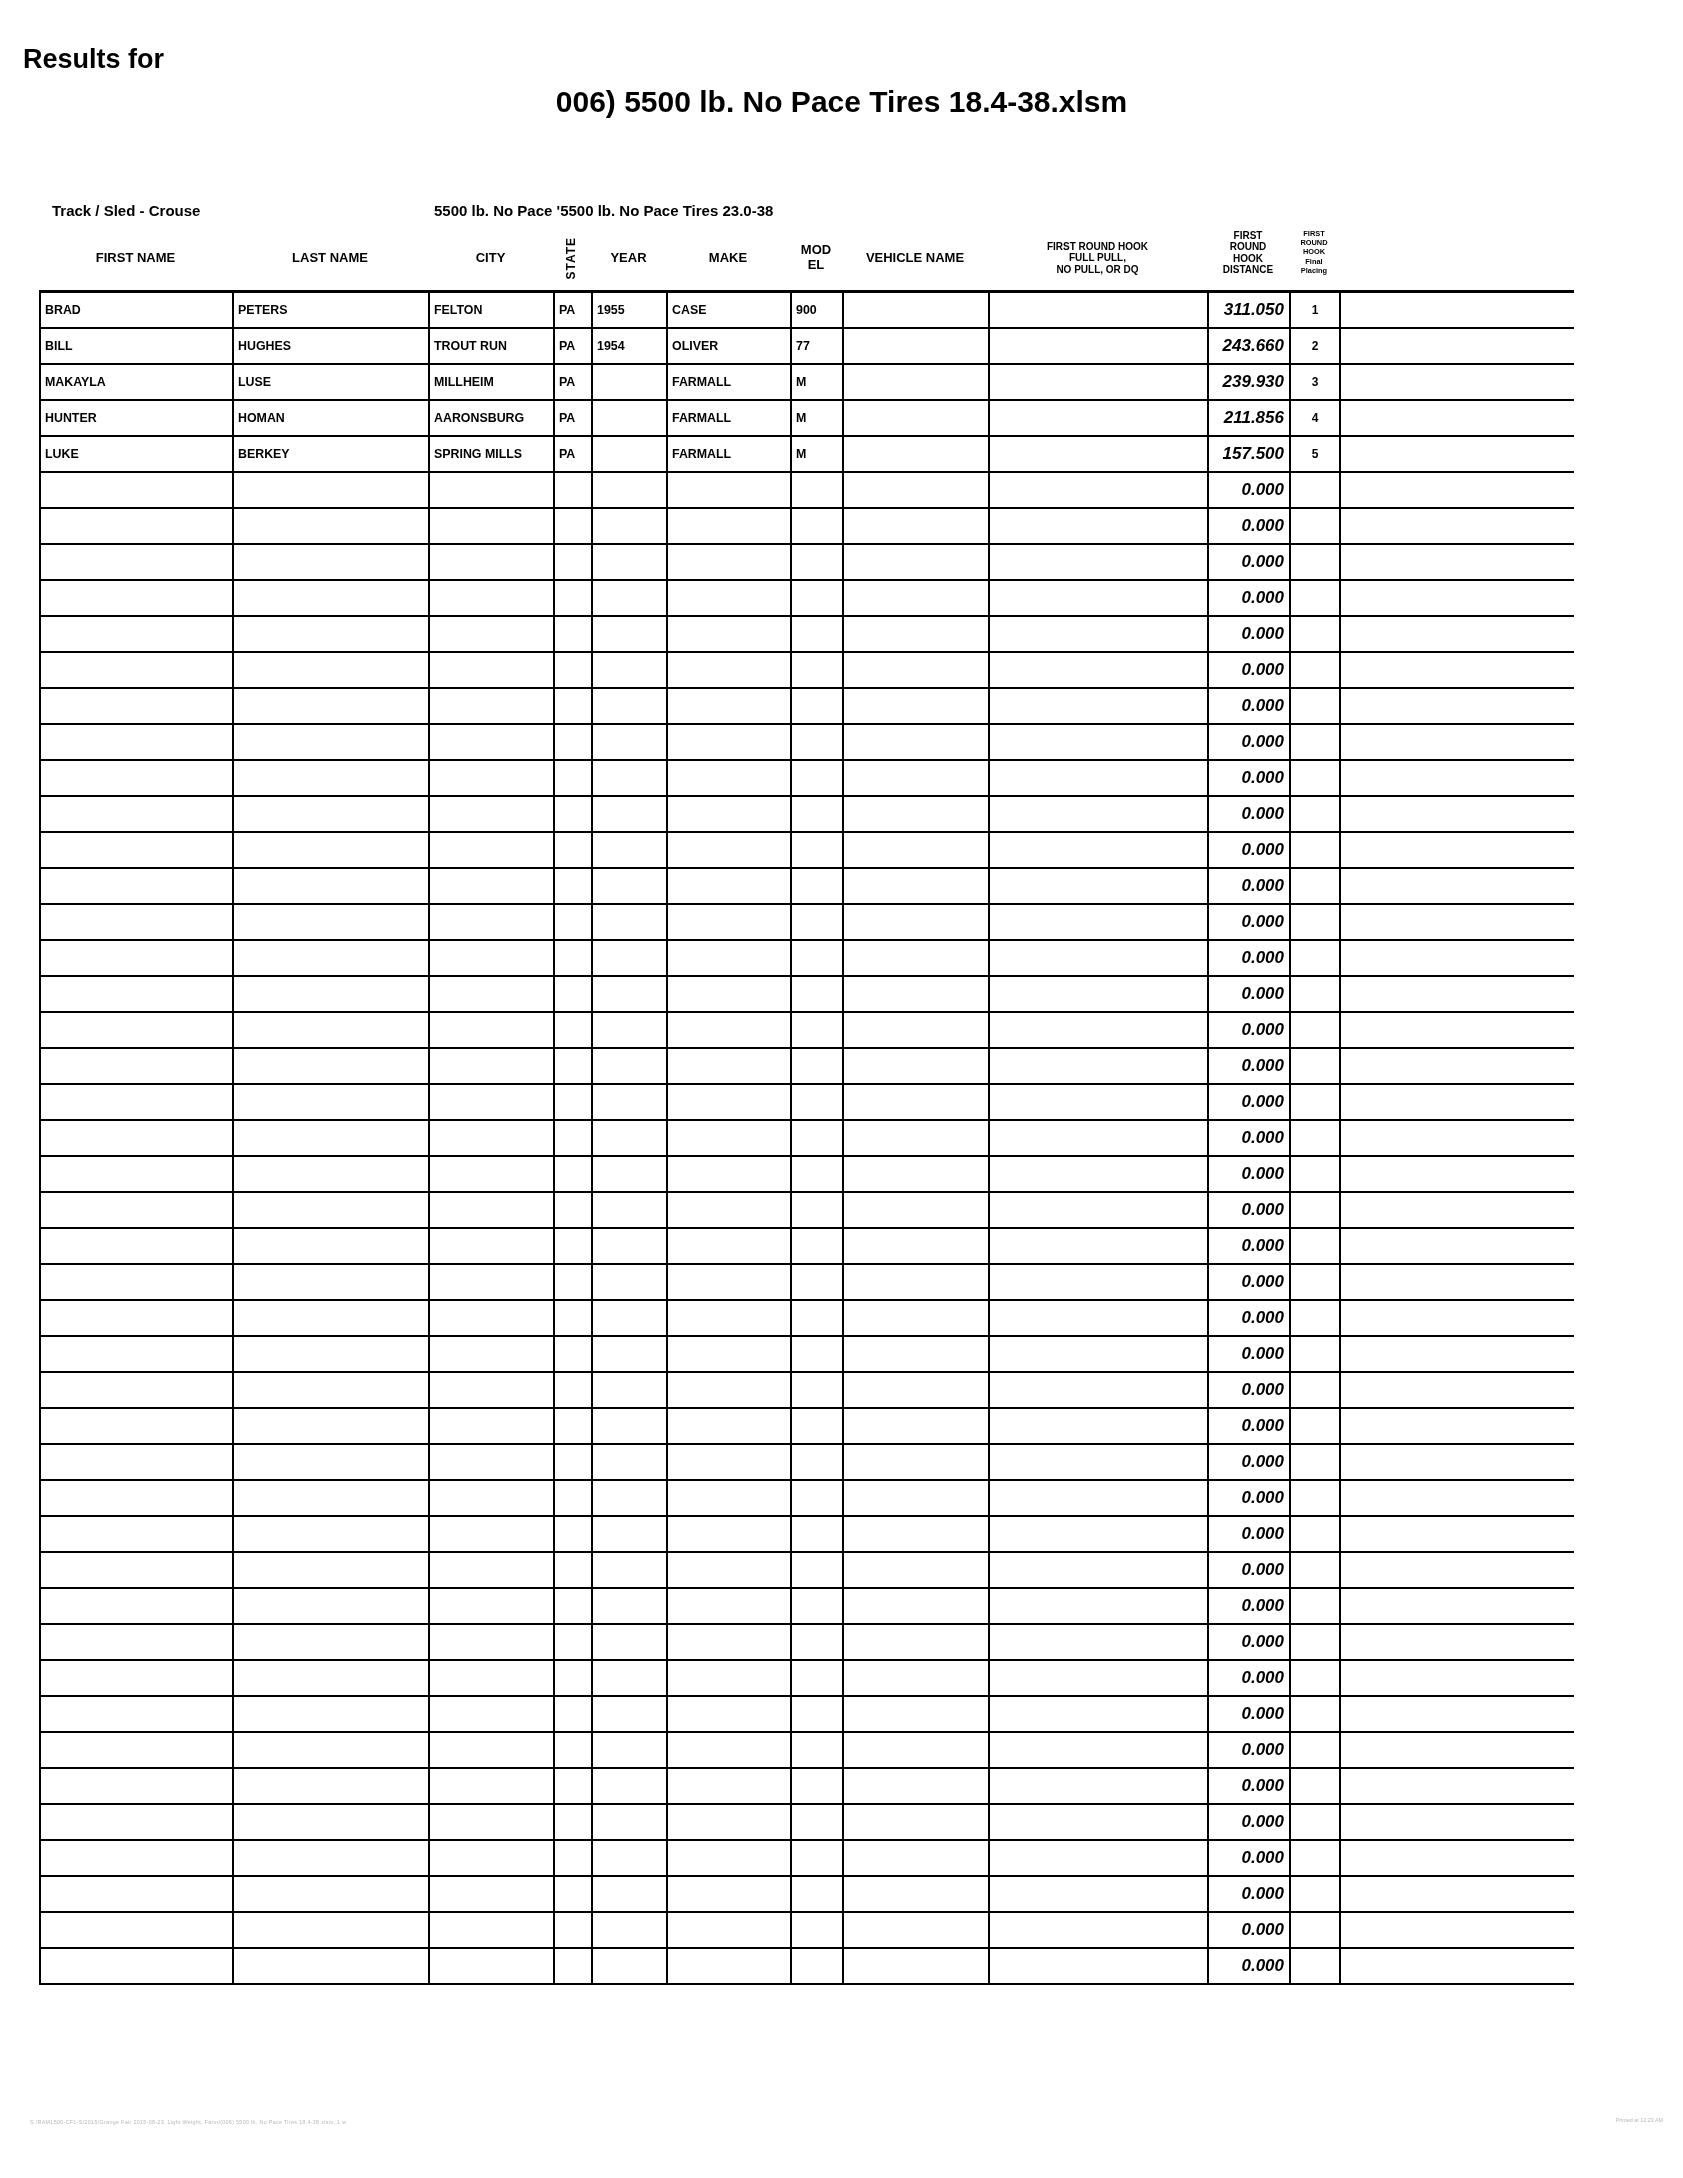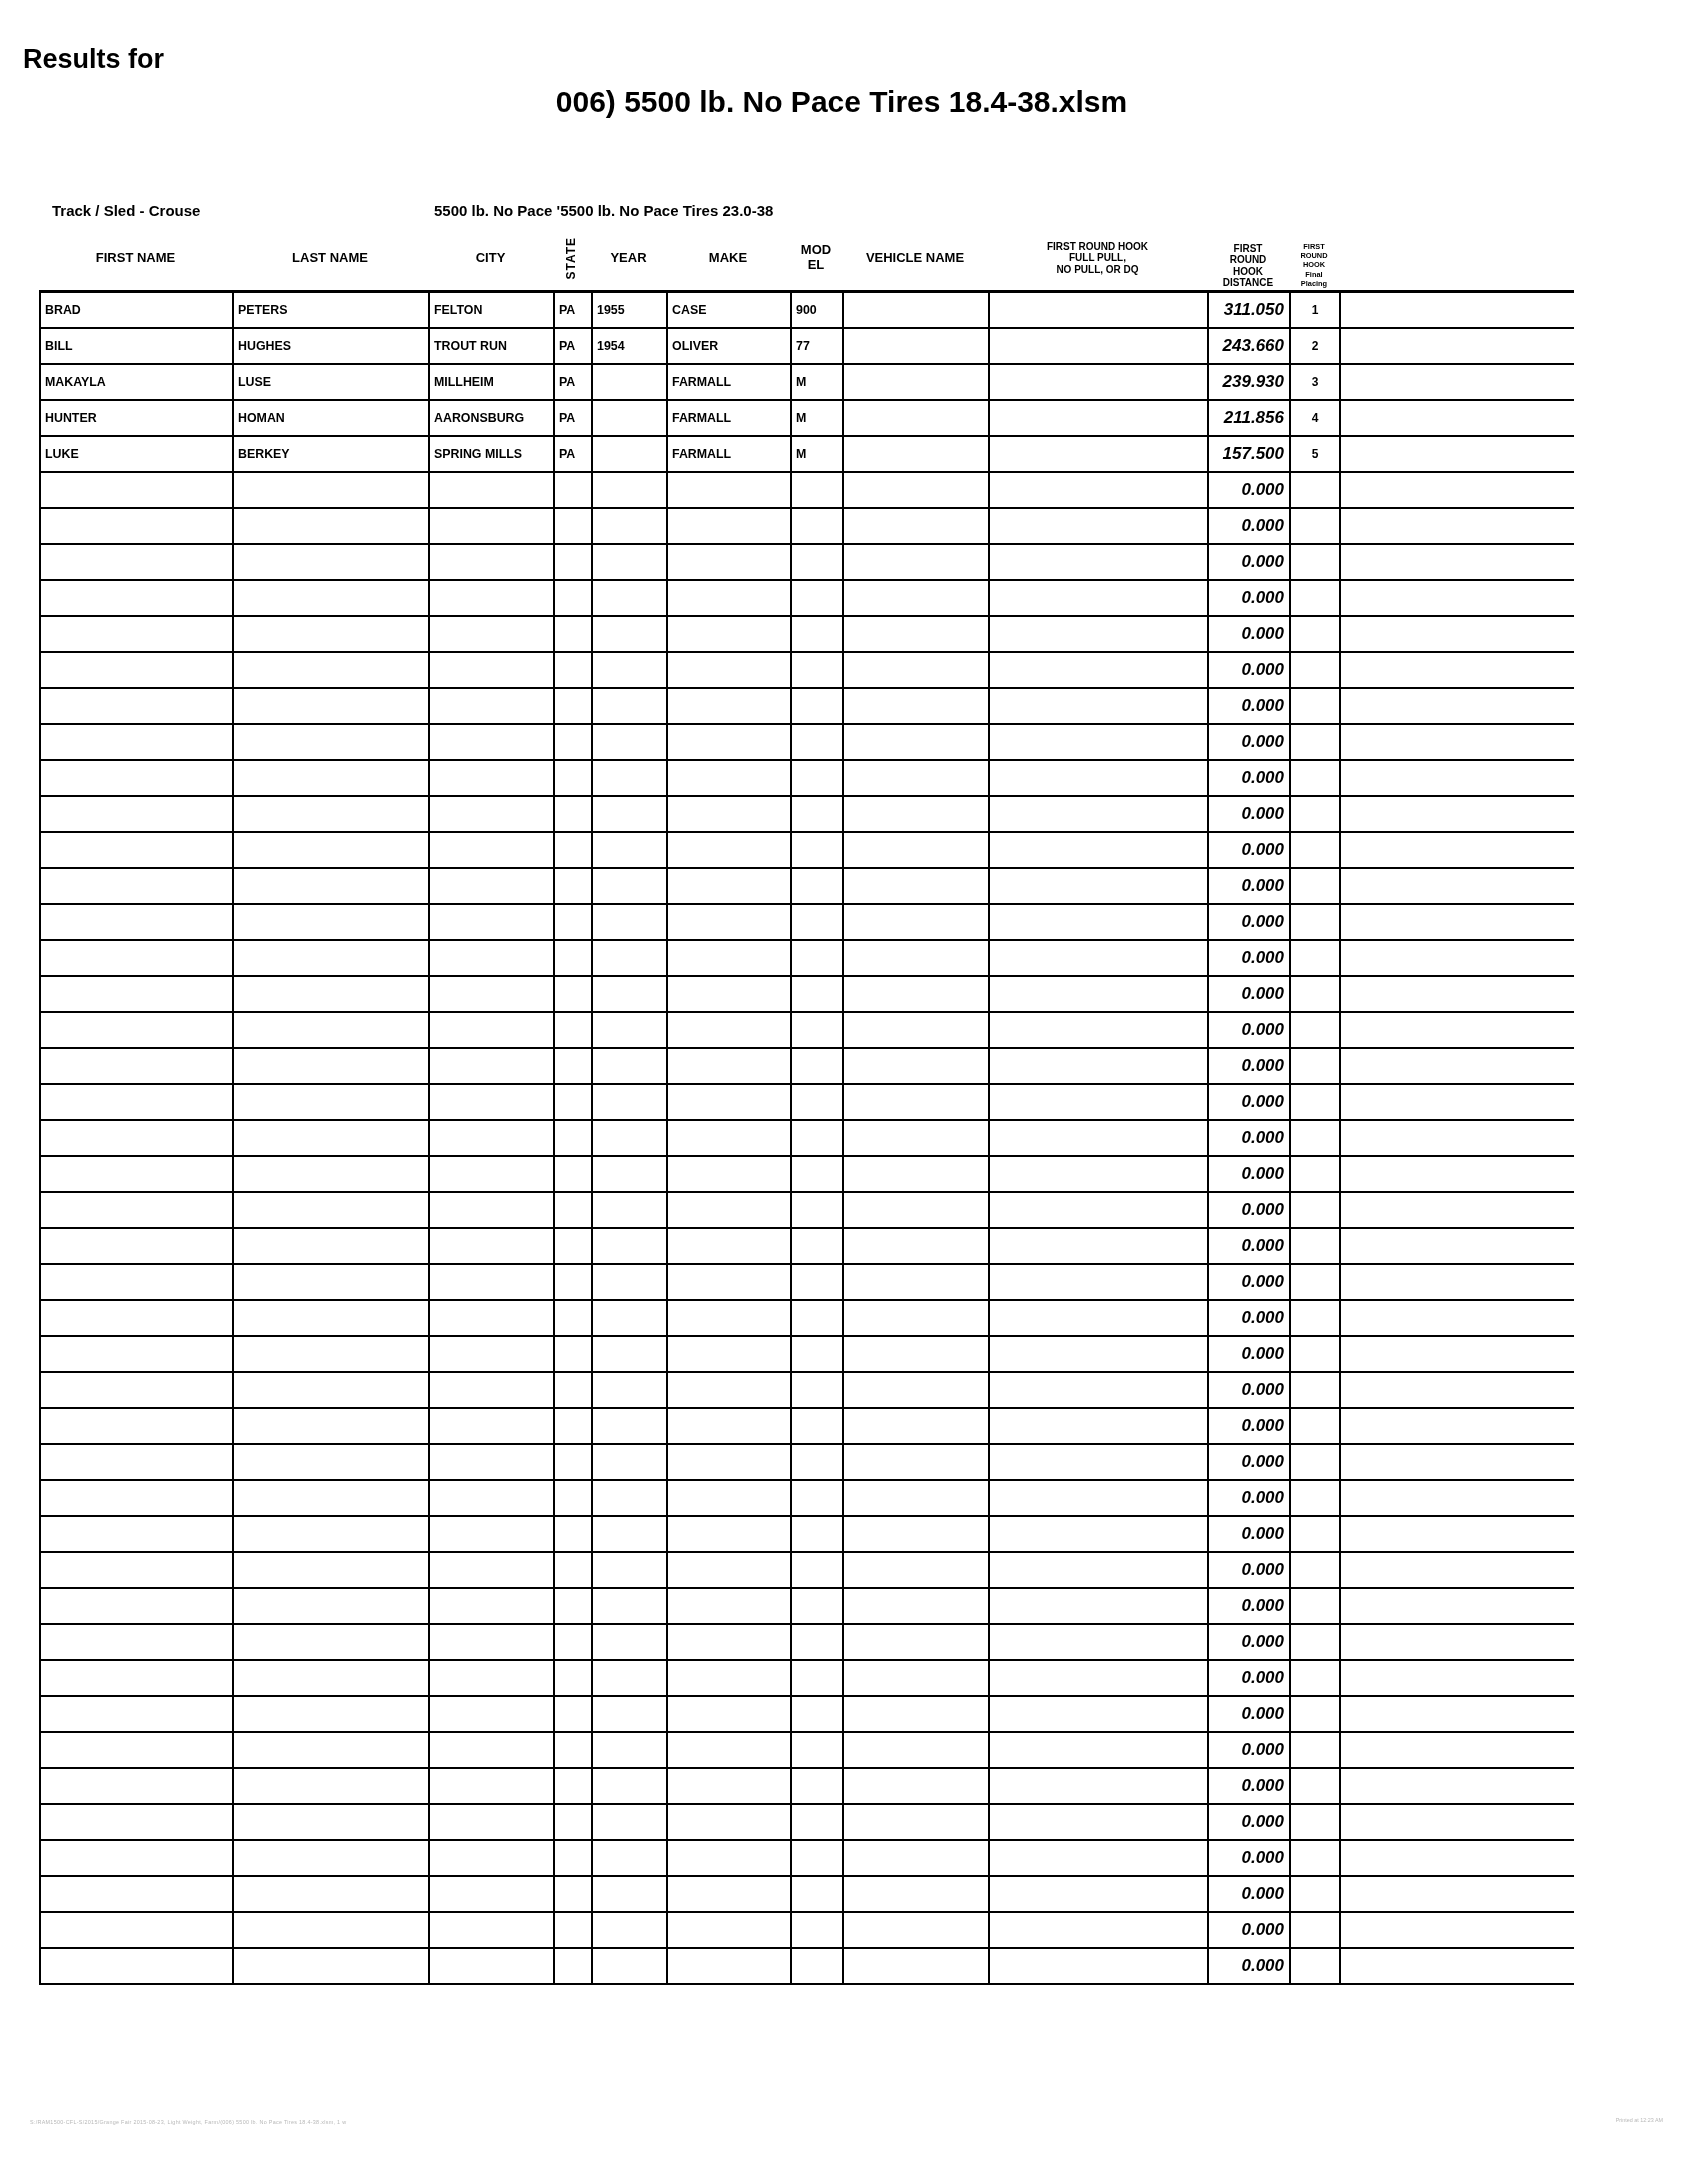--- a/index.html
+++ b/index.html
@@ -12,21 +12,21 @@
   .title2{position:absolute;top:85px;left:0;width:100%;text-align:center;font-size:30px;}
   .subhead-track{position:absolute;left:45px;top:202px;font-size:15px;white-space:nowrap;margin-left:7px;}
   .subhead-class{position:absolute;left:434px;top:202px;font-size:15px;white-space:nowrap;overflow:hidden;width:368px;}
 
   .table-wrap{position:absolute;left:39px;top:226px;width:1535px;
     --cols:193px 196px 125px 38px 75px 124px 52px 146px 219px 82px 50px 236px;}
   .hdr-row{display:grid;grid-template-columns:var(--cols);height:64px;border-bottom:3px solid #000;}
   .hdr-cell{display:flex;align-items:center;justify-content:center;text-align:center;
     font-size:13px;line-height:1.12;white-space:pre-line;overflow:visible;}
   .hdr-cell.small{font-size:10px;}
-  .hdr-cell.bottom{align-items:flex-end;padding-bottom:2px;}
+  .hdr-cell.bottom{align-items:flex-end;padding-bottom:15px;}
   .hdr-cell.tiny{font-size:7.4px;line-height:1.25;}
   .hdr-cell.big{font-size:15px;}
   .vertical-text{writing-mode:vertical-rl;transform:rotate(180deg);font-size:12px;letter-spacing:1px;}
 
   .tbody{display:block;}
   .row{display:grid;grid-template-columns:var(--cols);height:36px;
     border-bottom:2px solid #000;border-left:2px solid #000;box-sizing:border-box;}
   .c{border-right:2px solid #000;display:flex;align-items:center;
     font-size:12.4px;padding-left:4px;white-space:nowrap;overflow:hidden;box-sizing:border-box;}
   .c.num-right{justify-content:flex-end;padding-left:0;padding-right:5px;font-size:17px;font-style:italic;}

